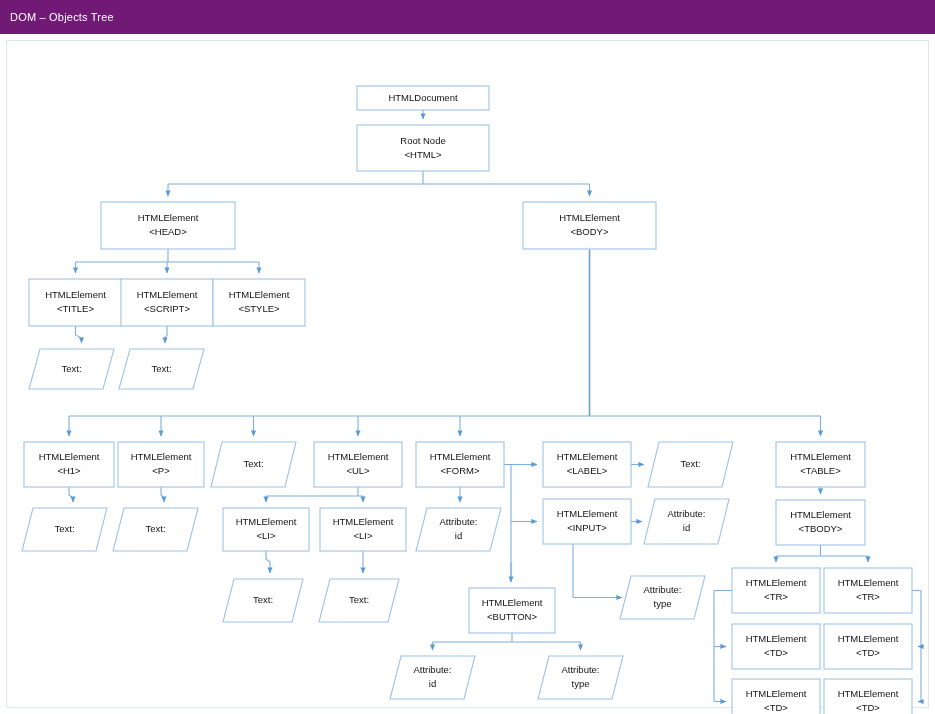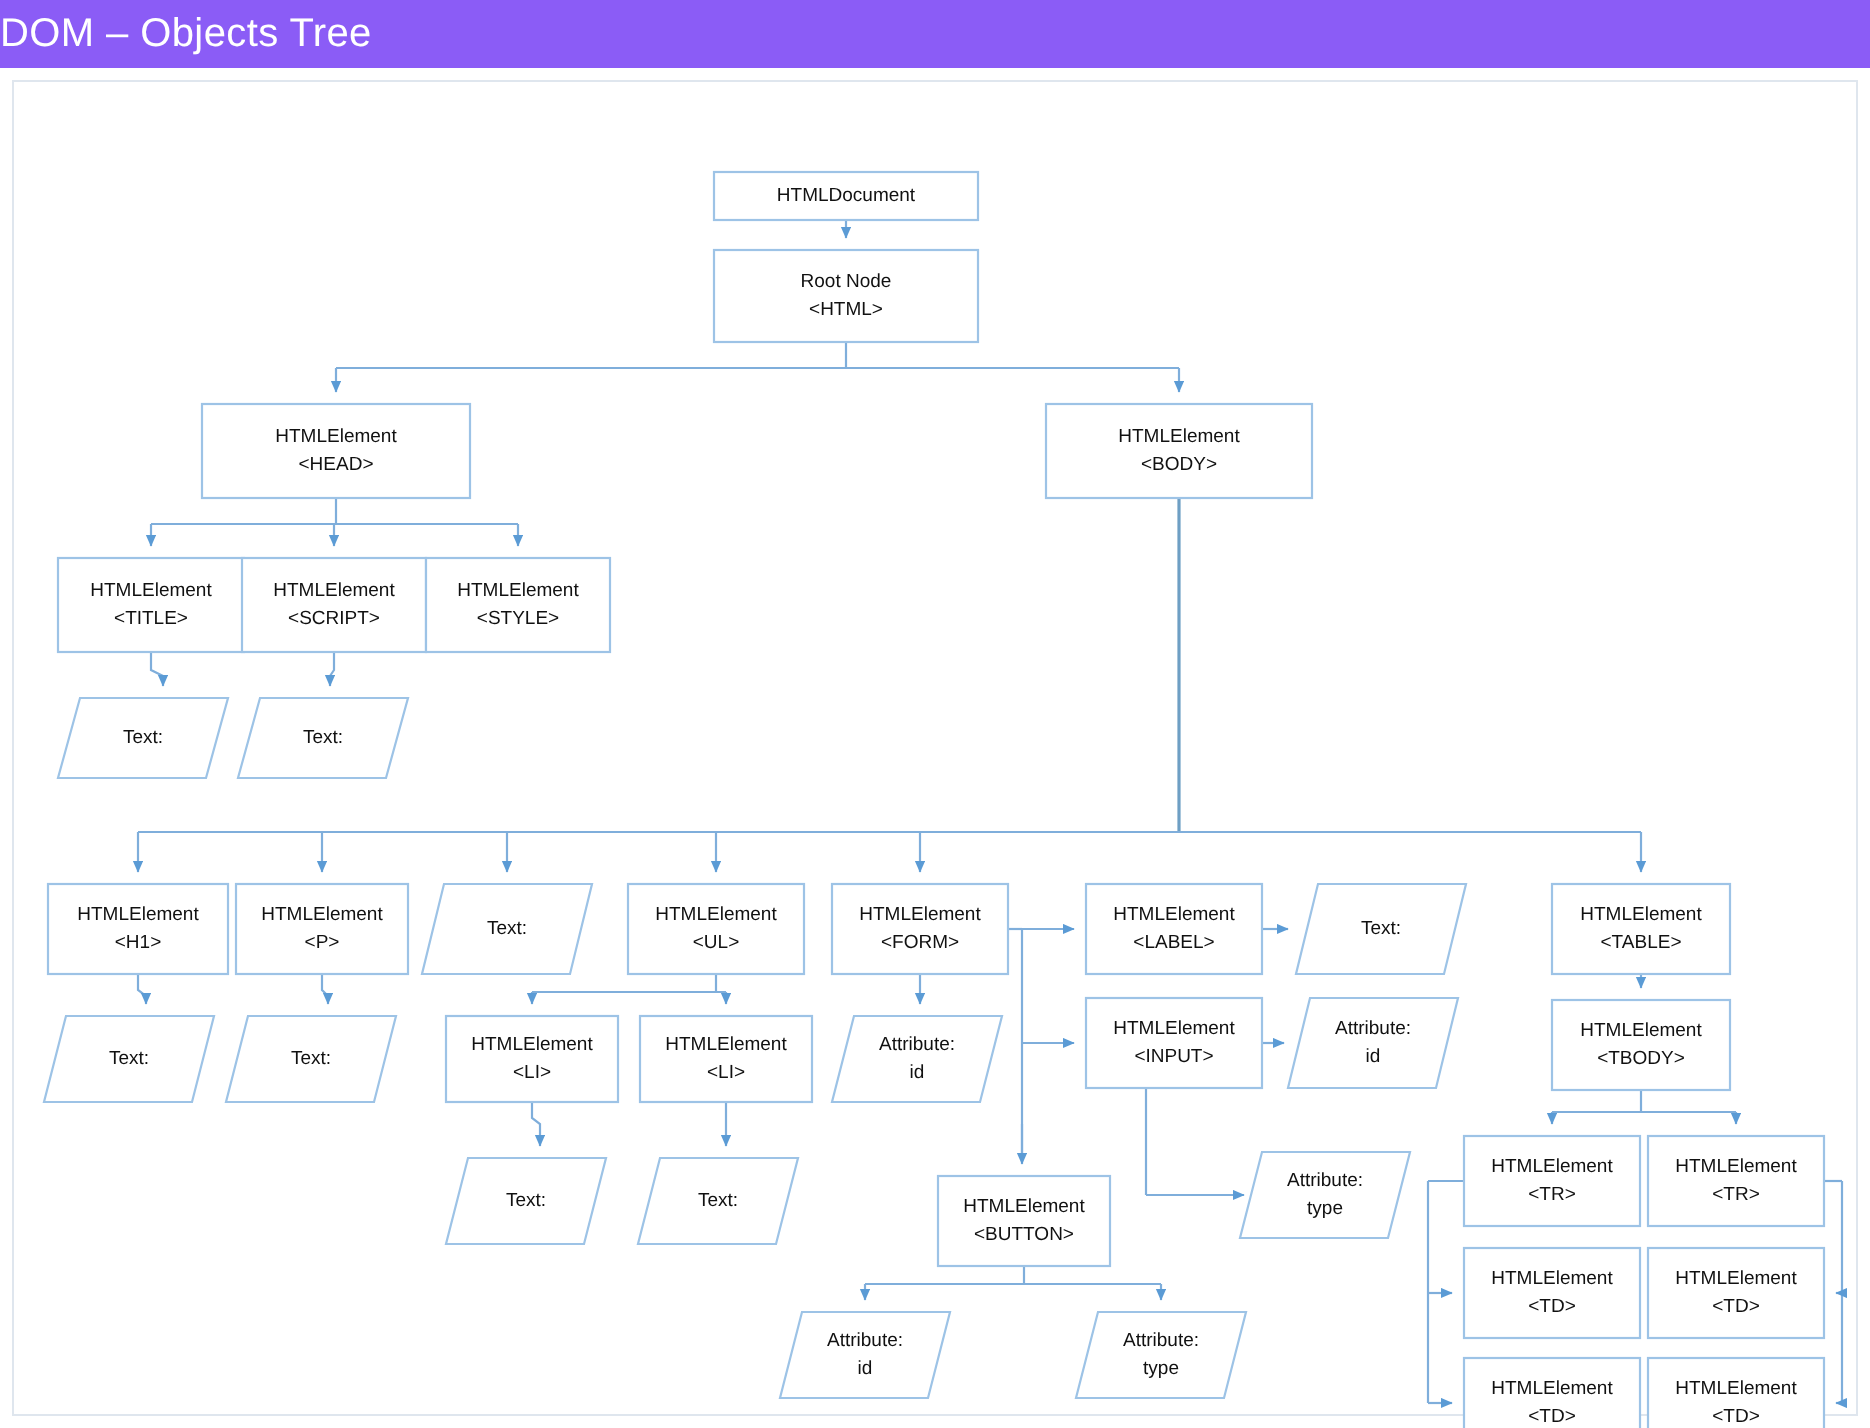--- a/index.html
+++ b/index.html
@@ -13,24 +13,25 @@
     height: 714px;
     font-family: "Liberation Sans", sans-serif;
     background: #ffffff;
     overflow: hidden;
   }
   #title-bar {
     position: absolute;
     left: 0; top: 0;
     width: 935px;
     height: 34px;
-    background: #8b5cf6;
+    background: #701a75;
     color: #ffffff;
-    font-size: 20px;
+    font-size: 11px;
     line-height: 34px;
+    padding-left: 10px;
     box-sizing: border-box;
     letter-spacing: 0.2px;
     user-select: none;
   }
   #canvas-frame {
     position: absolute;
     left: 6px;
     top: 40px;
     width: 923px;
     height: 668px;

